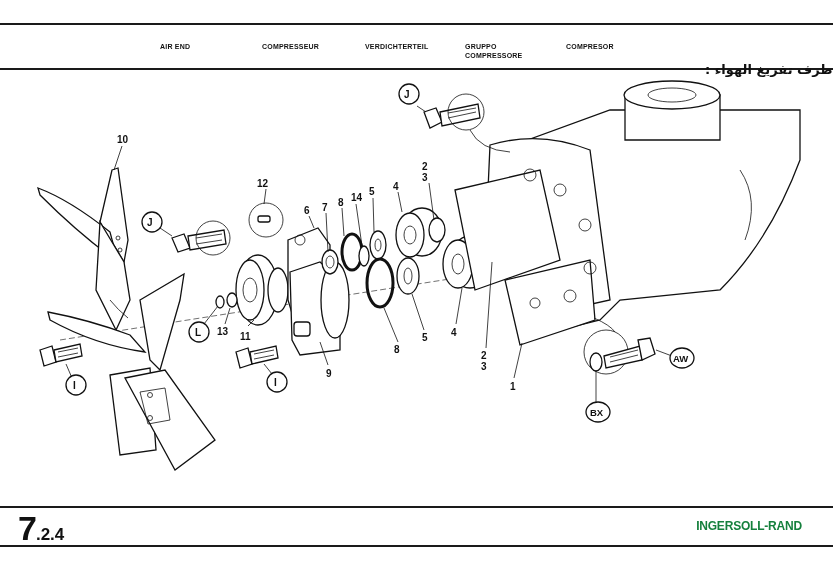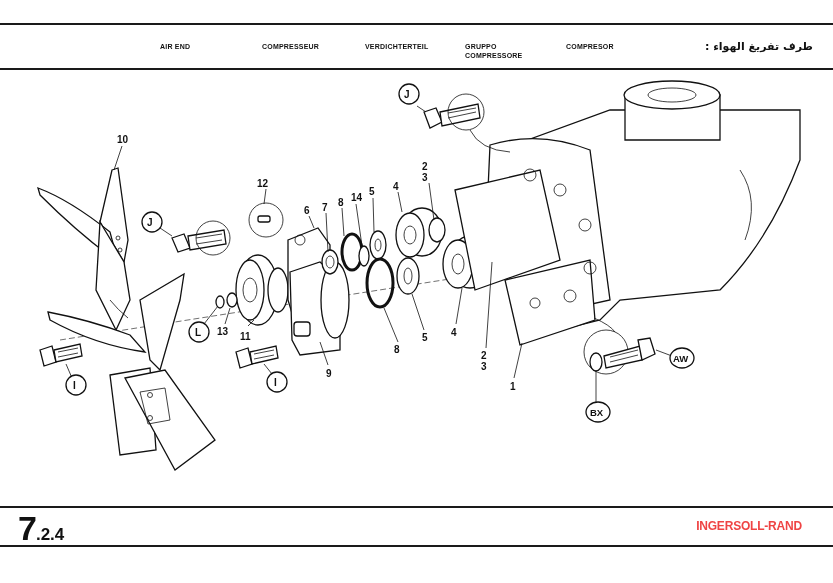--- a/index.html
+++ b/index.html
@@ -1,28 +1,28 @@
 <!DOCTYPE html>
 <html><head>
 <meta charset="utf-8">
 <style>
   html, body { margin: 0; padding: 0; background: #ffffff; }
   body { width: 833px; height: 583px; position: relative; overflow: hidden;
          font-family: "Liberation Sans", sans-serif; color: #111; }
   .rule { position: absolute; left: 0; width: 833px; background: #1a1a1a; }
   .hdr { position: absolute; font-family: "Liberation Sans", sans-serif; font-weight: bold;
          font-size: 7px; letter-spacing: 0.2px; color: #111; line-height: 9px; }
-  .arabic { direction: rtl; font-family: "DejaVu Sans", sans-serif; font-size: 11px; font-weight: bold; }
+  .arabic { direction: rtl; font-family: "DejaVu Sans", sans-serif; font-size: 13px; font-weight: bold; margin-top: 23px; }
   #diagram { position: absolute; left: 0; top: 70px; width: 833px; height: 432px; }
   .section-num { position: absolute; left: 18px; top: 509px; font-family: "Liberation Sans", sans-serif;
                  font-weight: bold; color: #111; }
   .section-num .big { font-size: 34px; letter-spacing: -1px; }
   .section-num .small { font-size: 17px; }
   .brand { position: absolute; right: 31px; top: 519px; font-family: "Liberation Sans", sans-serif;
-           font-weight: bold; font-size: 12px; color: #ef4444; letter-spacing: -0.2px; }
+           font-weight: bold; font-size: 12px; color: #15803d; letter-spacing: -0.2px; }
   svg text { font-family: "Liberation Sans", sans-serif; font-weight: bold; fill: #111; }
   .thin { stroke: #111; fill: none; stroke-width: 0.8; }
   .fillw { fill: #fff; stroke: #111; stroke-width: 1.3; }
   .dash { stroke: #333; fill: none; stroke-width: 0.7; stroke-dasharray: 6 3; }
 </style>
 </head>
 <body>
 
 <div class="rule" style="top:23px;height:2px;"></div>
 <div class="rule" style="top:68px;height:2px;"></div>

